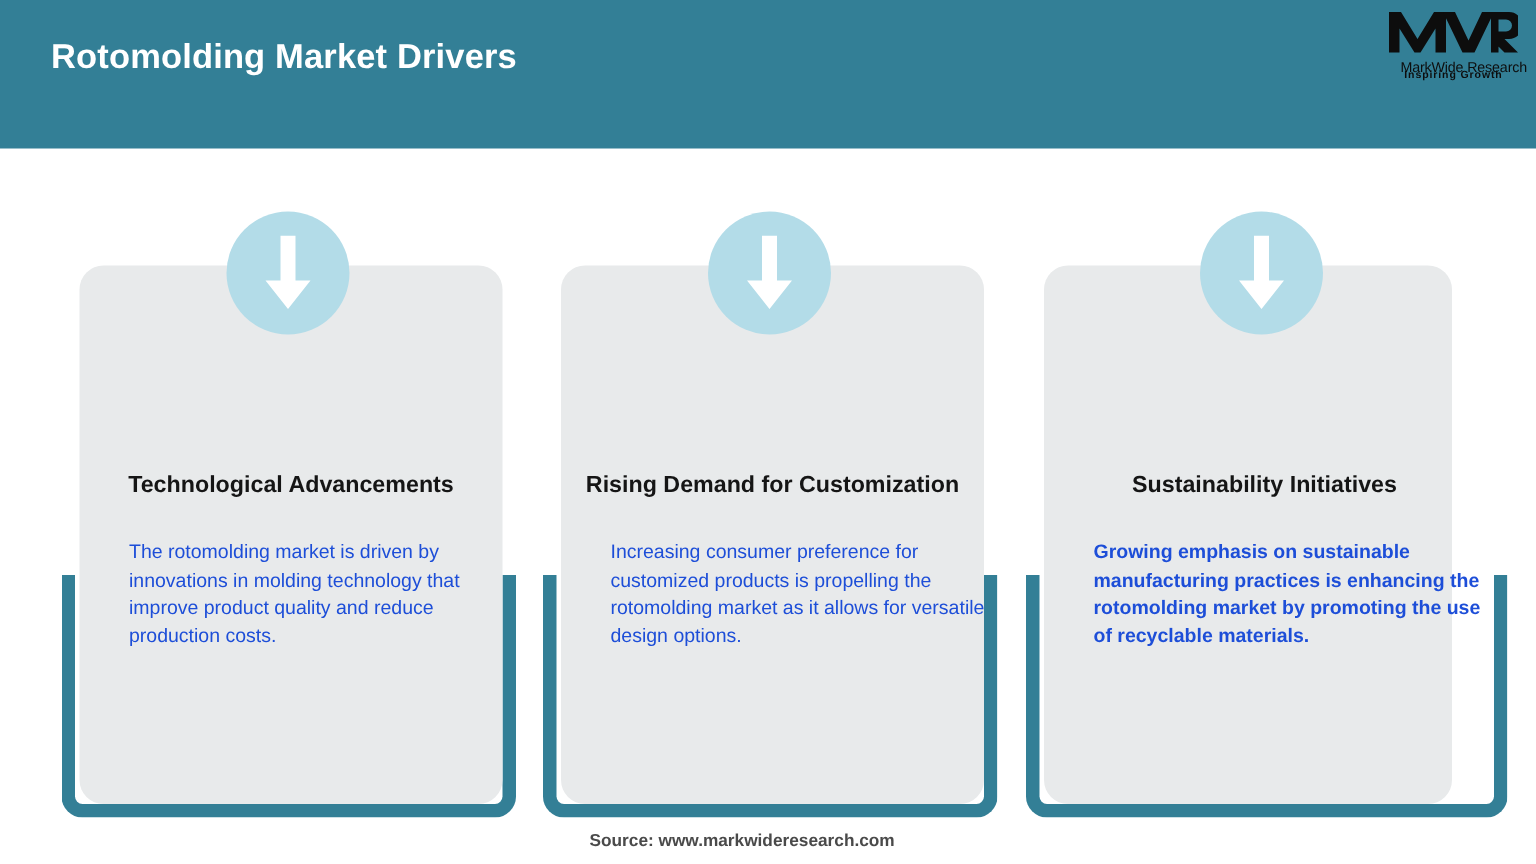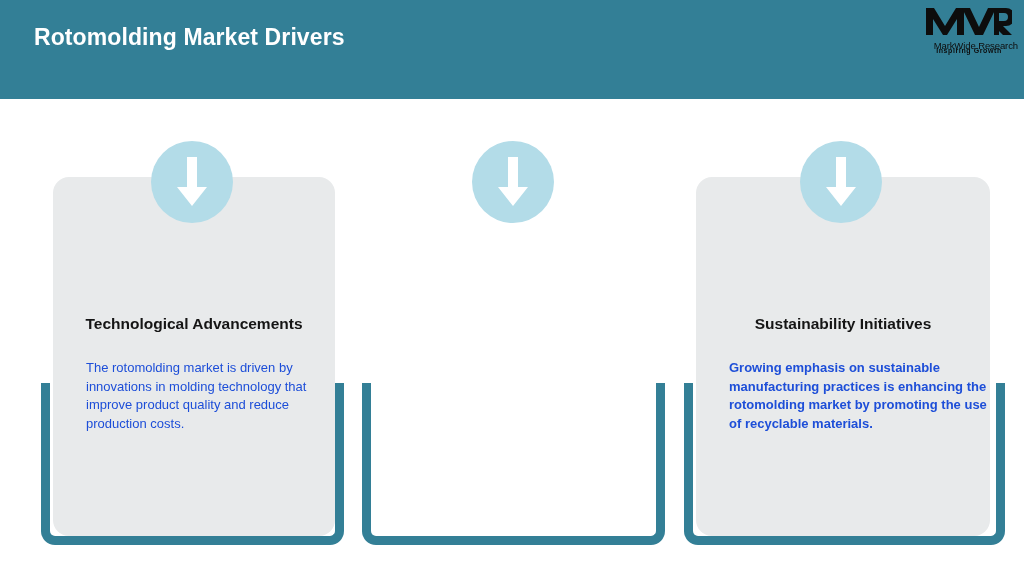--- a/index.html
+++ b/index.html
@@ -119,21 +119,21 @@
   .card {
     position: absolute;
     top: 36px;        
     left: 12px;
     width: 282px;
     height: 359px;    
     background: #e8eaeb;
     border-radius: 16px;
     box-sizing: border-box;
   }
-  #driver-block-2 .card { width: 294px; padding-left: 28px; }
+  #driver-block-2 .card { width: 272px; padding-left: 28px; }
 
   .icon-circle {
     position: absolute;
     top: 0px;
     width: 82px;
     height: 82px;
     border-radius: 50%;
     background: #b3dce8;
   }
   #driver-block-0 .icon-circle { left: 110px; }
@@ -220,34 +220,39 @@
     </div>
     <div class="icon-circle">
       <svg width="32" height="50" viewBox="0 0 32 50" xmlns="http://www.w3.org/2000/svg">
         <polygon points="11,0 21,0 21,30 31,30 16,49 1,30 11,30" fill="#ffffff"></polygon>
       </svg>
     </div>
   </div>
 
   <div class="driver-block" id="driver-block-1">
     <div class="bracket"></div>
+    <div class="card">
+      <div class="card-title">Rising Demand for Customization</div>
+      <div class="card-body">Increasing consumer preference for customized products is propelling the rotomolding market as it allows for versatile design options.</div>
+    </div>
     <div class="icon-circle">
       <svg width="32" height="50" viewBox="0 0 32 50" xmlns="http://www.w3.org/2000/svg">
         <polygon points="11,0 21,0 21,30 31,30 16,49 1,30 11,30" fill="#ffffff"></polygon>
       </svg>
     </div>
   </div>
 
   <div class="driver-block" id="driver-block-2">
     <div class="bracket"></div>
     <div class="card">
       <div class="card-title">Sustainability Initiatives</div>
       <div class="card-body">Growing emphasis on sustainable manufacturing practices is enhancing the rotomolding market by promoting the use of recyclable materials.</div>
     </div>
     <div class="icon-circle">
       <svg width="32" height="50" viewBox="0 0 32 50" xmlns="http://www.w3.org/2000/svg">
         <polygon points="11,0 21,0 21,30 31,30 16,49 1,30 11,30" fill="#ffffff"></polygon>
       </svg>
     </div>
   </div>
 
+  <div id="source-note">Source: www.markwideresearch.com</div>
 
 </div>
 
 </body></html>

